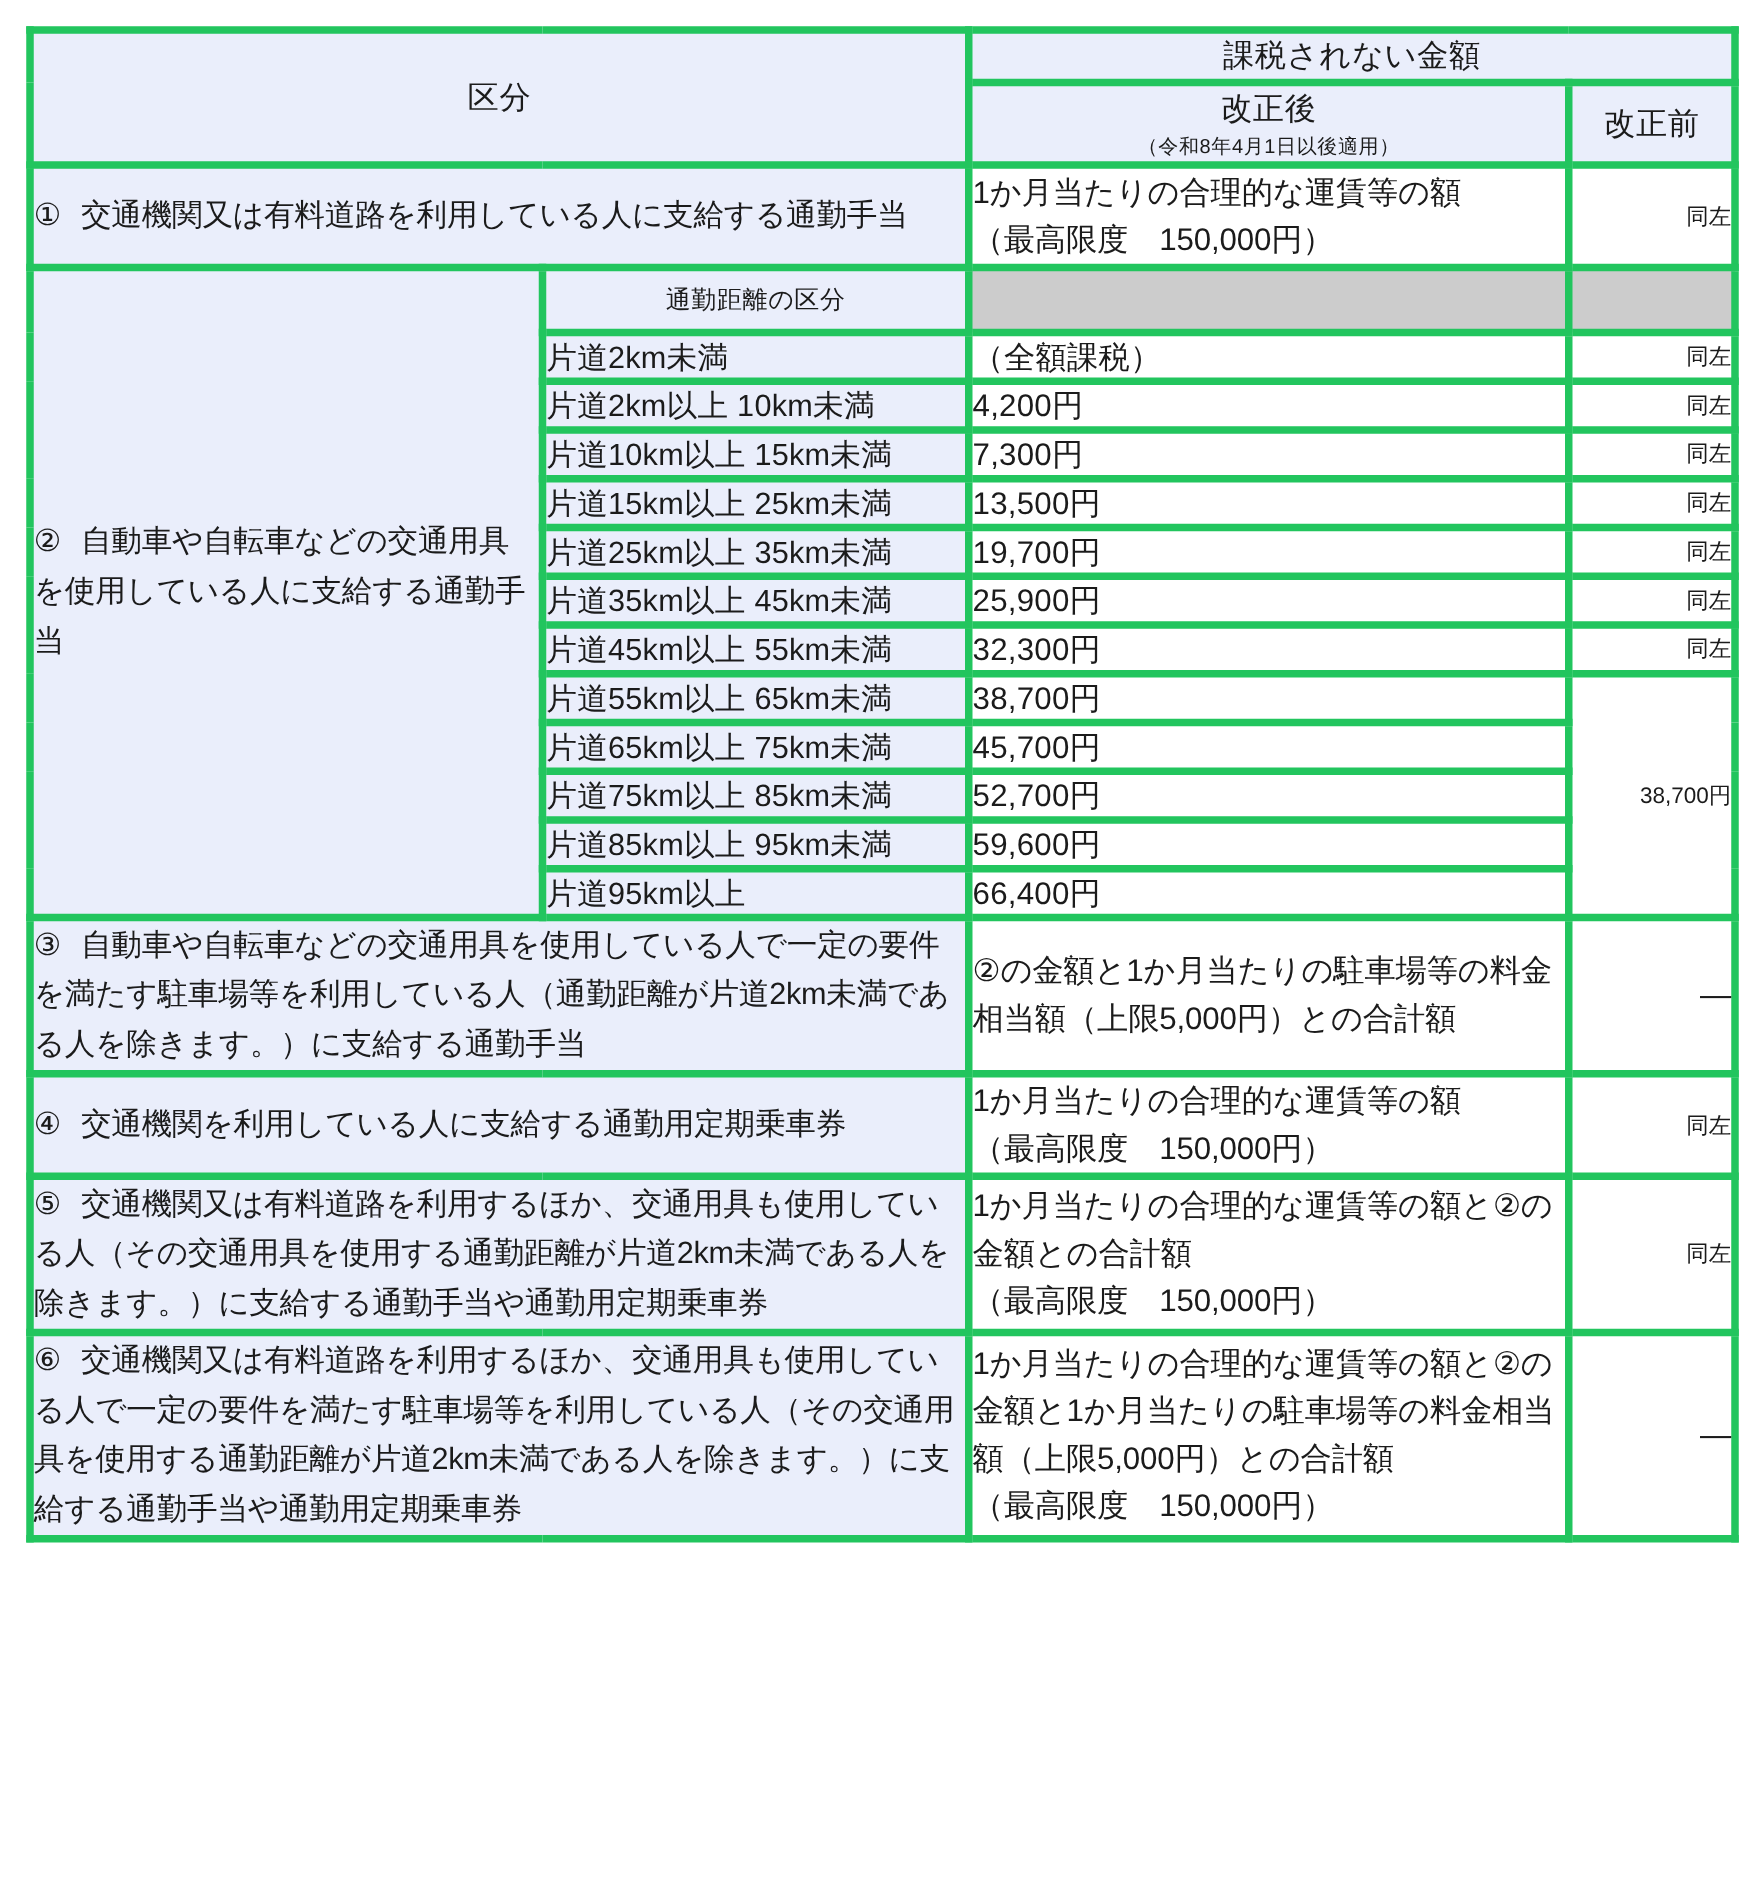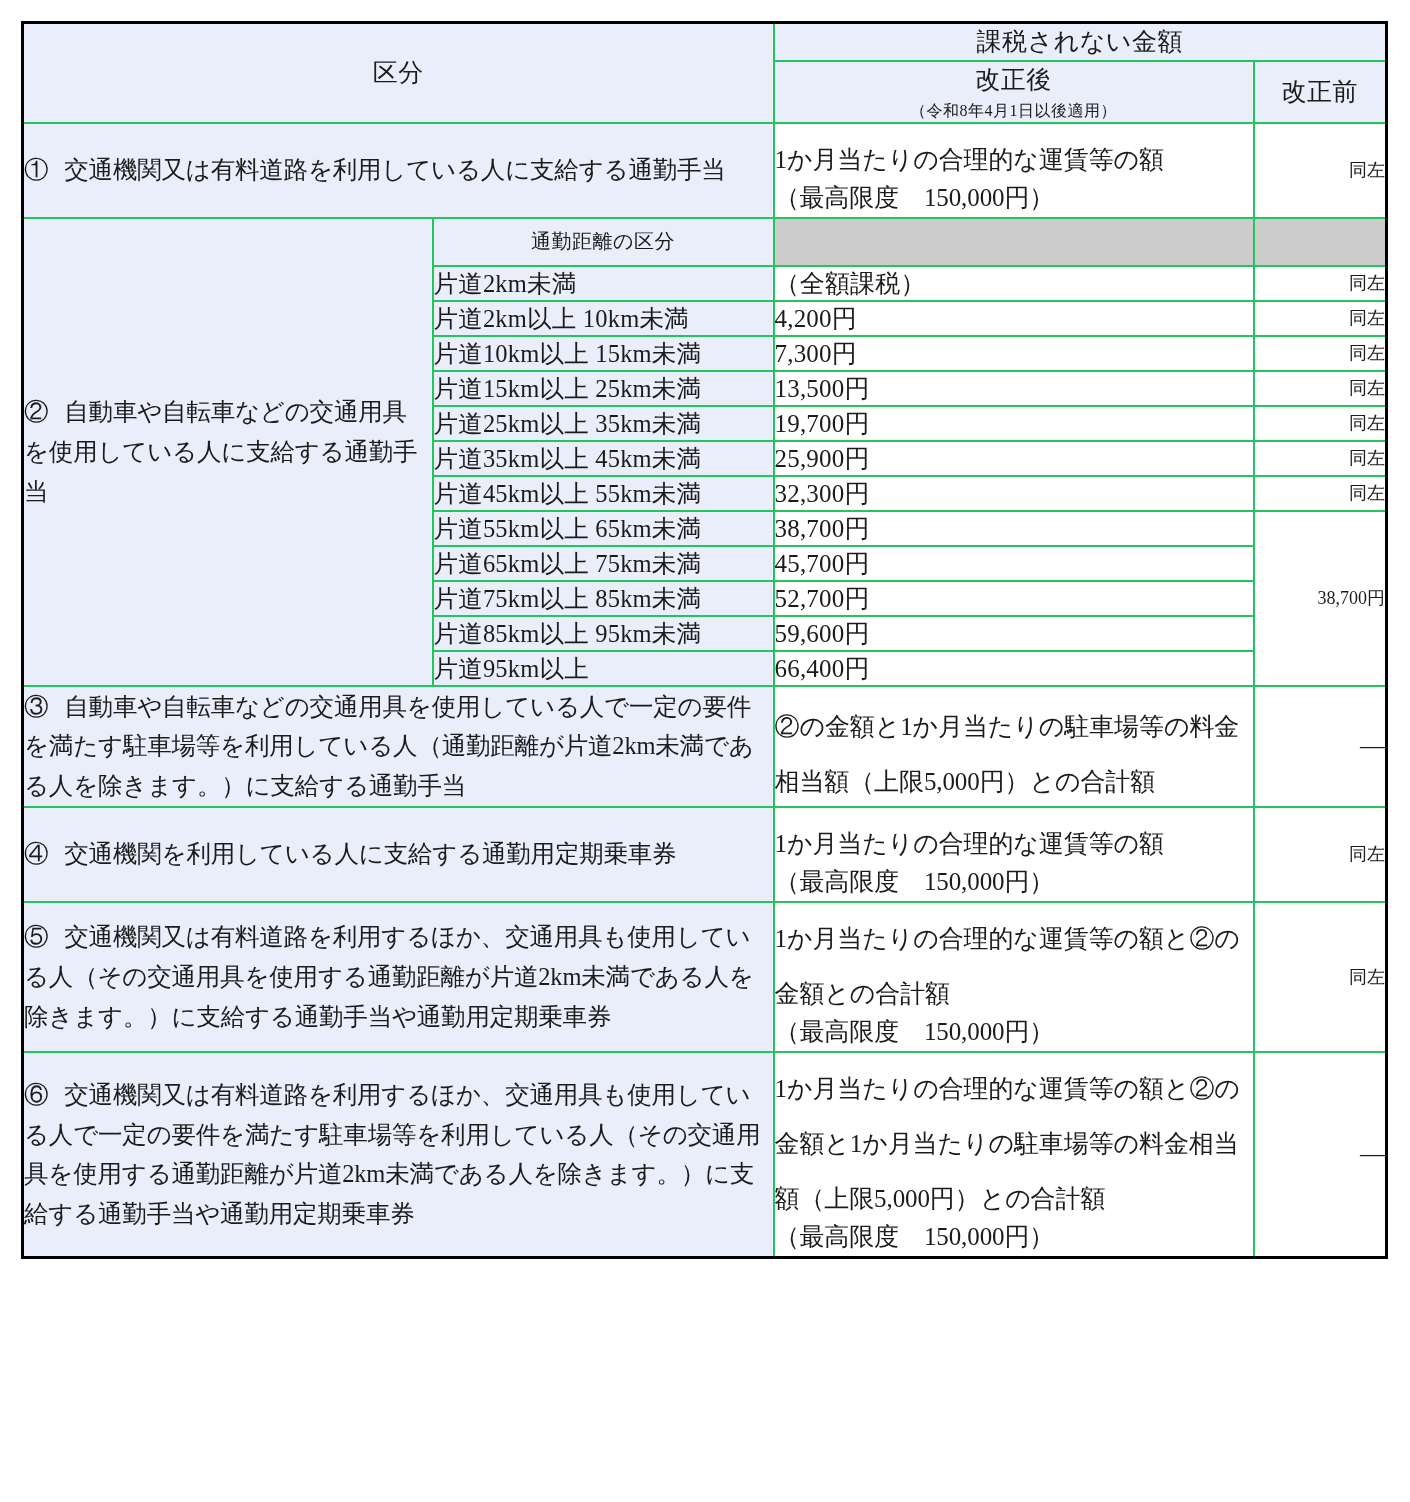--- a/index.html
+++ b/index.html
@@ -26,25 +26,24 @@
 
   table.tax-table {
     border-collapse: collapse;
     table-layout: fixed;
     width: 1364px;
     border: 3px solid #000000;
   }
 
   table.tax-table td,
   table.tax-table th {
-    border: 2px solid #22c55e;
+    border: 6px solid #22c55e;
     padding: 0;
     vertical-align: middle;
     font-weight: normal;
-    font-family: Liberation Serif, serif;
   }
 
   
   col.c-label   { width: 410px; }
   col.c-dist    { width: 341px; }
   col.c-after   { width: 480px; }
   col.c-before  { width: 133px; }
 
   
   .bg-blue  { background: #eaeefb; }
@@ -113,21 +112,21 @@
   }
 
   
   .val-block {
     font-size: 25px;
     line-height: 1.52;
     padding: 11px 13px 11px 10px;
     text-align: left;
     letter-spacing: -0.1px;
   }
-  .val-block .lead  { display: block; text-align: left; margin-top: 17px; }
+  .val-block .lead  { display: block; text-align: left; }
   .val-block .trail { display: block; text-align: left; padding-right: 2px; }
 
   .gray-empty { height: 46px; }
 
   .dash {
     font-size: 25px;
   }
 </style>
 </head>
 <body>

